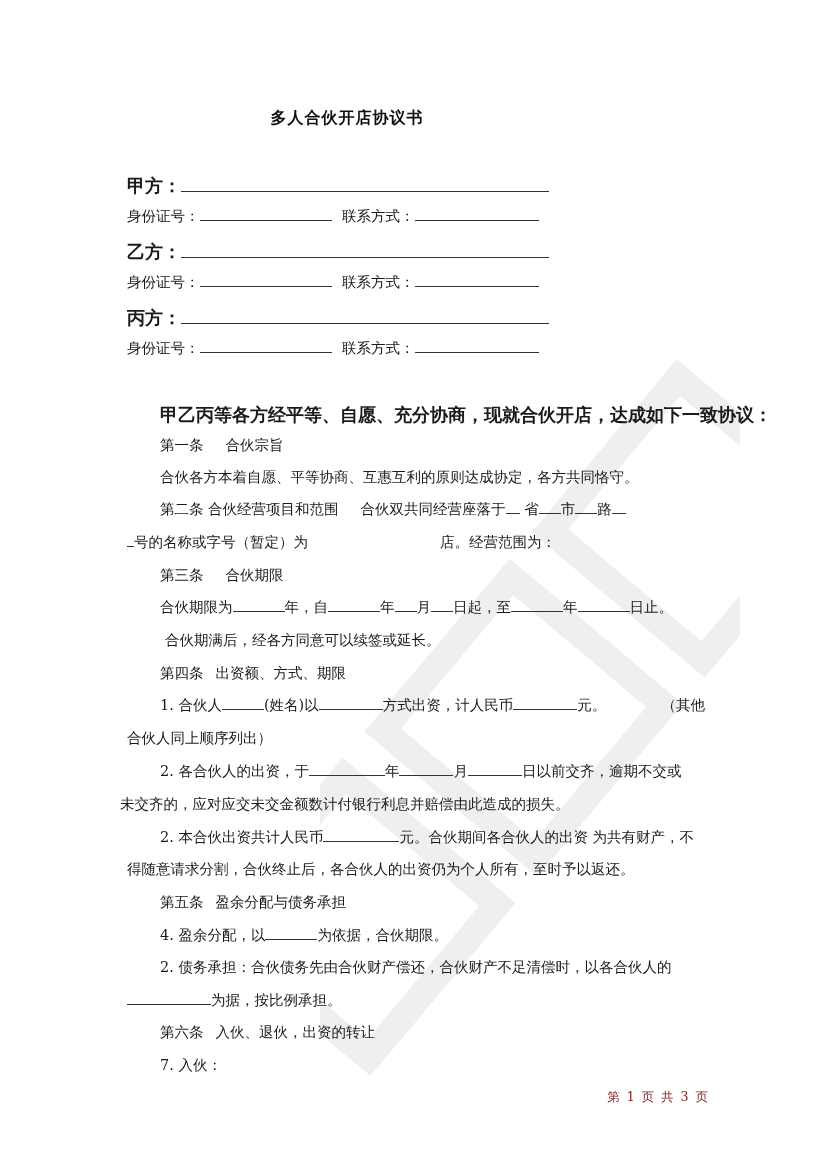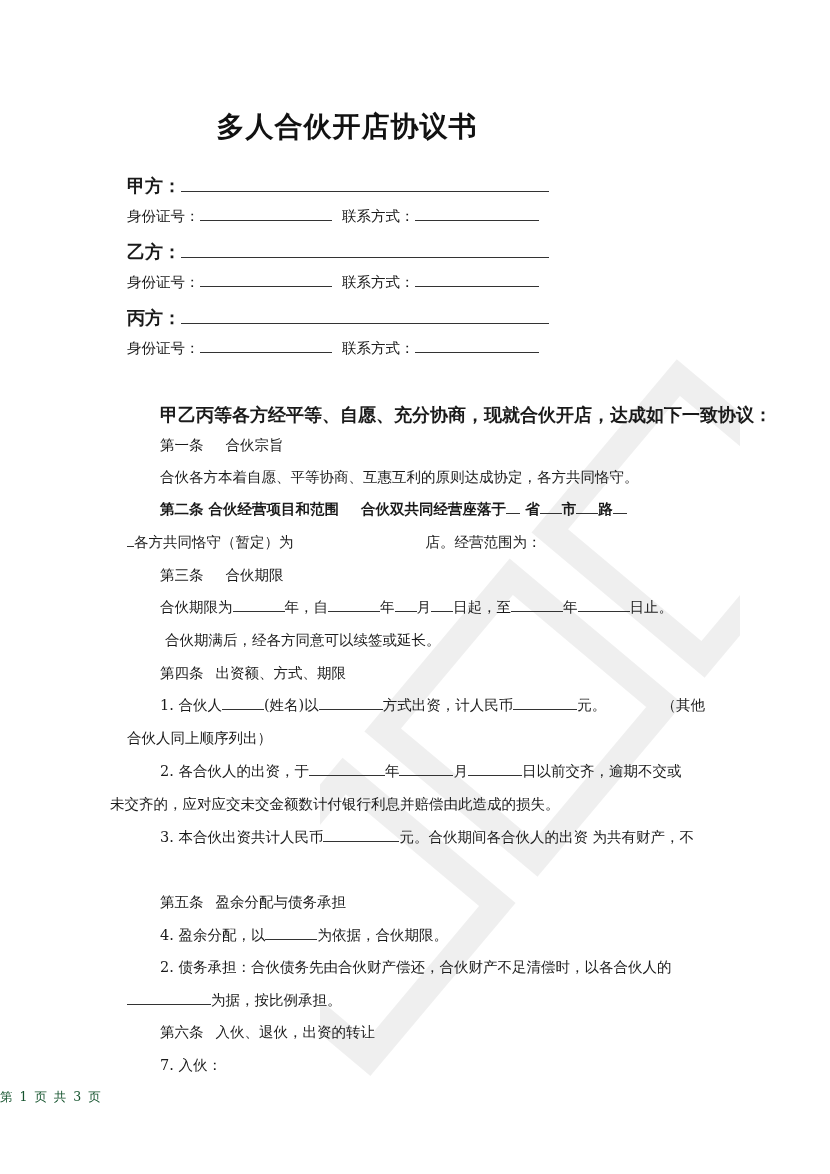--- a/index.html
+++ b/index.html
@@ -3,25 +3,25 @@
 <meta charset="utf-8">
 <style>
   html, body { margin:0; padding:0; background:#ffffff; }
   body { width:830px; height:1174px; position:relative; overflow:hidden;
          font-family:"DejaVu Serif","Liberation Serif",serif; color:#1a1a1a; }
   .page { position:absolute; left:0; top:0; width:830px; height:1174px; }
   .watermark { position:absolute; left:320px; top:300px; width:420px; height:820px;
                pointer-events:none; opacity:0.06; }
   .title { position:absolute; left:0; width:694px; top:108px; text-align:center;
            font-family:"DejaVu Sans","Liberation Sans",sans-serif; font-weight:bold;
-           font-size:28px; letter-spacing:1px; color:#111; }
+           font-size:16px; letter-spacing:1px; color:#111; }
   .line { position:absolute; font-size:14.5px; white-space:nowrap; }
   .bold { font-family:"DejaVu Sans","Liberation Sans",sans-serif; font-weight:bold; font-size:18px; }
   .u { display:inline-block; border-bottom:1px solid #333; height:13px; vertical-align:baseline; }
-  .footer { position:absolute; left:0; width:708px; top:1089px; text-align:left; font-size:12.5px; color:#14532d; word-spacing:3px; }
+  .footer { position:absolute; left:0; width:708px; top:1089px; text-align:right; font-size:12.5px; color:#7f1d1d; word-spacing:3px; }
 </style>
 </head>
 <body>
 
 <div class="page">
 
   <svg class="watermark" viewBox="0 0 420 820">
     <g transform="rotate(40 210 410)" fill="none" stroke="#000" stroke-width="26">
       <rect x="110" y="60" width="200" height="200"></rect>
       <rect x="110" y="320" width="200" height="200"></rect>
@@ -55,50 +55,51 @@
     <span style="margin-left:6px">联系方式：</span><span class="u" style="width:124px"></span>
   </div>
 
   <div class="line bold" style="left:160px;top:403px;">甲乙丙等各方经平等、自愿、充分协商，现就合伙开店，达成如下一致协议：</div>
 
   <div class="line" style="left:160px;top:436px;text-align:right;">
     <span>第一条</span><span style="margin-left:22px">合伙宗旨</span>
   </div>
   <div class="line" style="left:160px;top:468px;">合伙各方本着自愿、平等协商、互惠互利的原则达成协定，各方共同恪守。</div>
 
-  <div class="line" style="left:160px;top:500px;font-weight:bold;">
+  <div class="line" style="left:160px;top:500px;">
     <span>第二条 合伙经营项目和范围</span><span style="margin-left:22px">合伙双共同经营座落于</span><span class="u" style="width:14px"></span>
     <span>省</span><span class="u" style="width:22px"></span><span>市</span><span class="u" style="width:22px"></span><span>路</span><span class="u" style="width:14px"></span>
   </div>
   <div class="line" style="left:127px;top:533px;">
-    <span class="u" style="width:7px"></span><span>各方共同恪守（暂定）为</span><span style="display:inline-block;width:132px"></span><span>店。经营范围为：</span>
+    <span class="u" style="width:7px"></span><span>号的名称或字号（暂定）为</span><span style="display:inline-block;width:132px"></span><span>店。经营范围为：</span>
   </div>
 
   <div class="line" style="left:160px;top:566px;">
     <span>第三条</span><span style="margin-left:22px">合伙期限</span>
   </div>
   <div class="line" style="left:160px;top:598px;">
     <span>合伙期限为</span><span class="u" style="width:52px"></span><span>年，自</span><span class="u" style="width:52px"></span><span>年</span><span class="u" style="width:22px"></span><span>月</span><span class="u" style="width:22px"></span><span>日起，至</span><span class="u" style="width:52px"></span><span>年</span><span class="u" style="width:52px"></span><span>日止。</span>
   </div>
   <div class="line" style="left:165px;top:631px;">合伙期满后，经各方同意可以续签或延长。</div>
 
   <div class="line" style="left:160px;top:664px;">
     <span>第四条</span><span style="margin-left:12px">出资额、方式、期限</span>
   </div>
   <div class="line" style="left:160px;top:696px;width:545px;">
     <span>1. 合伙人</span><span class="u" style="width:42px"></span><span>(姓名)以</span><span class="u" style="width:64px"></span><span>方式出资，计人民币</span><span class="u" style="width:64px"></span><span>元。</span><span style="position:absolute;right:0">（其他</span>
   </div>
   <div class="line" style="left:127px;top:729px;">合伙人同上顺序列出）</div>
   <div class="line" style="left:160px;top:762px;">
     <span>2. 各合伙人的出资，于</span><span class="u" style="width:76px"></span><span>年</span><span class="u" style="width:54px"></span><span>月</span><span class="u" style="width:54px"></span><span>日以前交齐，逾期不交或</span>
   </div>
-  <div class="line" style="left:110px;top:795px;">未交齐的，应对应交未交金额数计付银行利息并赔偿由此造成的损失。</div>
+  <div class="line" style="left:120px;top:795px;">未交齐的，应对应交未交金额数计付银行利息并赔偿由此造成的损失。</div>
   <div class="line" style="left:160px;top:828px;">
-    <span>3. 本合伙出资共计人民币</span><span class="u" style="width:76px"></span><span>元。合伙期间各合伙人的出资 为共有财产，不</span>
+    <span>2. 本合伙出资共计人民币</span><span class="u" style="width:76px"></span><span>元。合伙期间各合伙人的出资 为共有财产，不</span>
   </div>
+  <div class="line" style="left:127px;top:860px;">得随意请求分割，合伙终止后，各合伙人的出资仍为个人所有，至时予以返还。</div>
 
   <div class="line" style="left:160px;top:893px;">
     <span>第五条</span><span style="margin-left:12px">盈余分配与债务承担</span>
   </div>
   <div class="line" style="left:160px;top:926px;">
     <span>4. 盈余分配，以</span><span class="u" style="width:52px"></span><span>为依据，合伙期限。</span>
   </div>
   <div class="line" style="left:160px;top:958px;">2. 债务承担：合伙债务先由合伙财产偿还，合伙财产不足清偿时，以各合伙人的</div>
   <div class="line" style="left:160px;top:1023px;">
     <span>第六条</span><span style="margin-left:12px">入伙、退伙，出资的转让</span>

